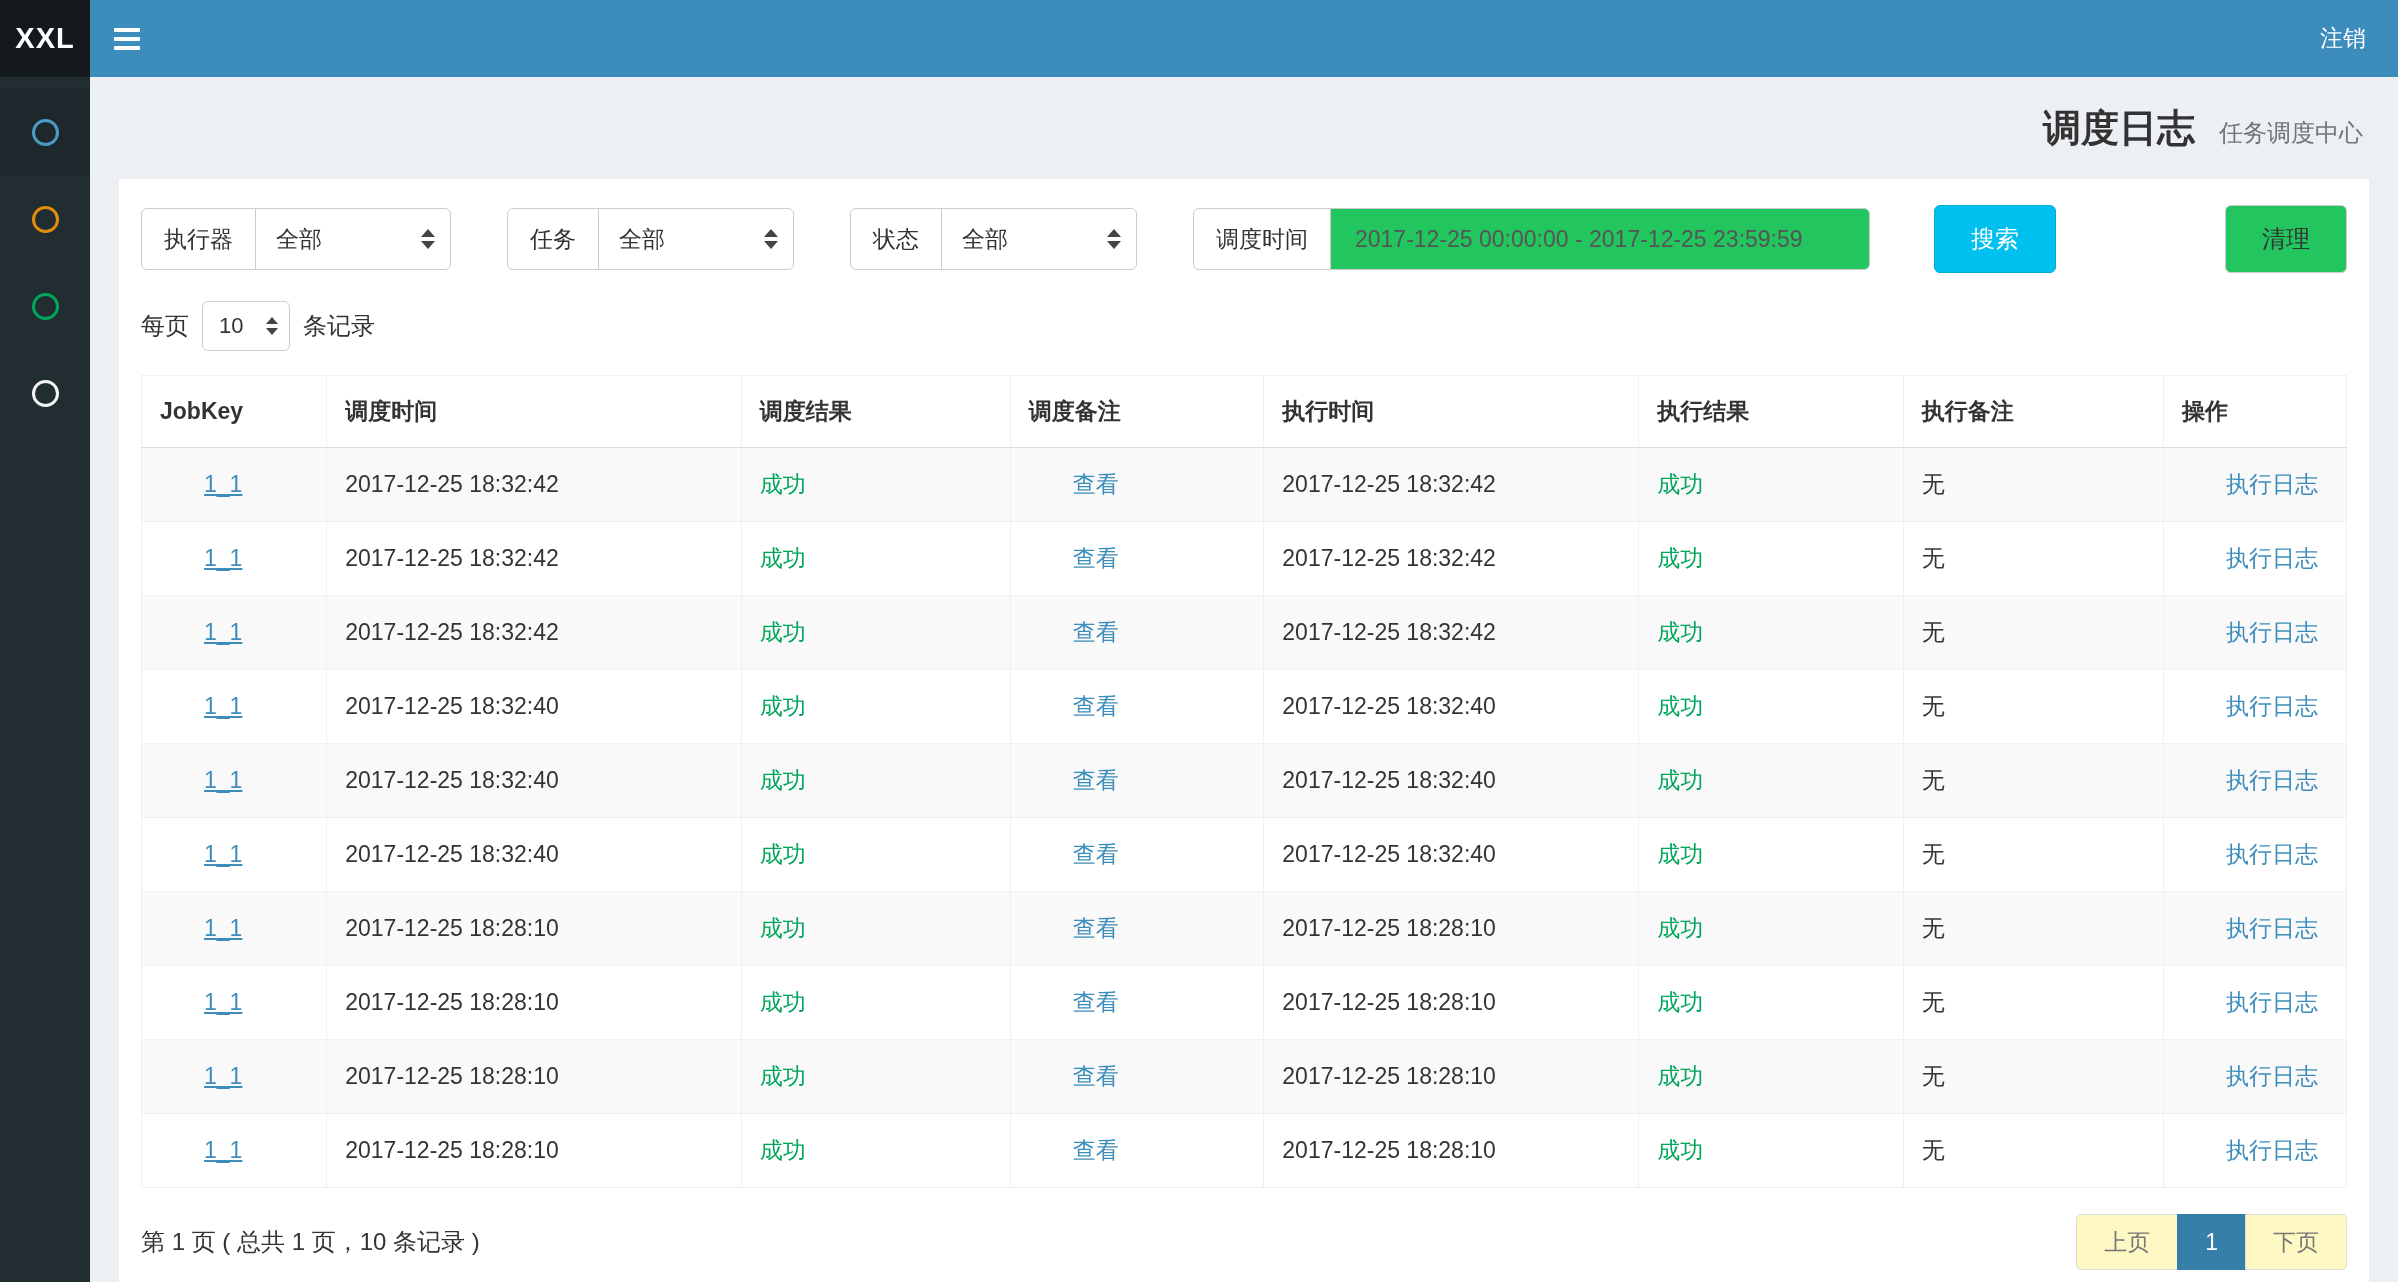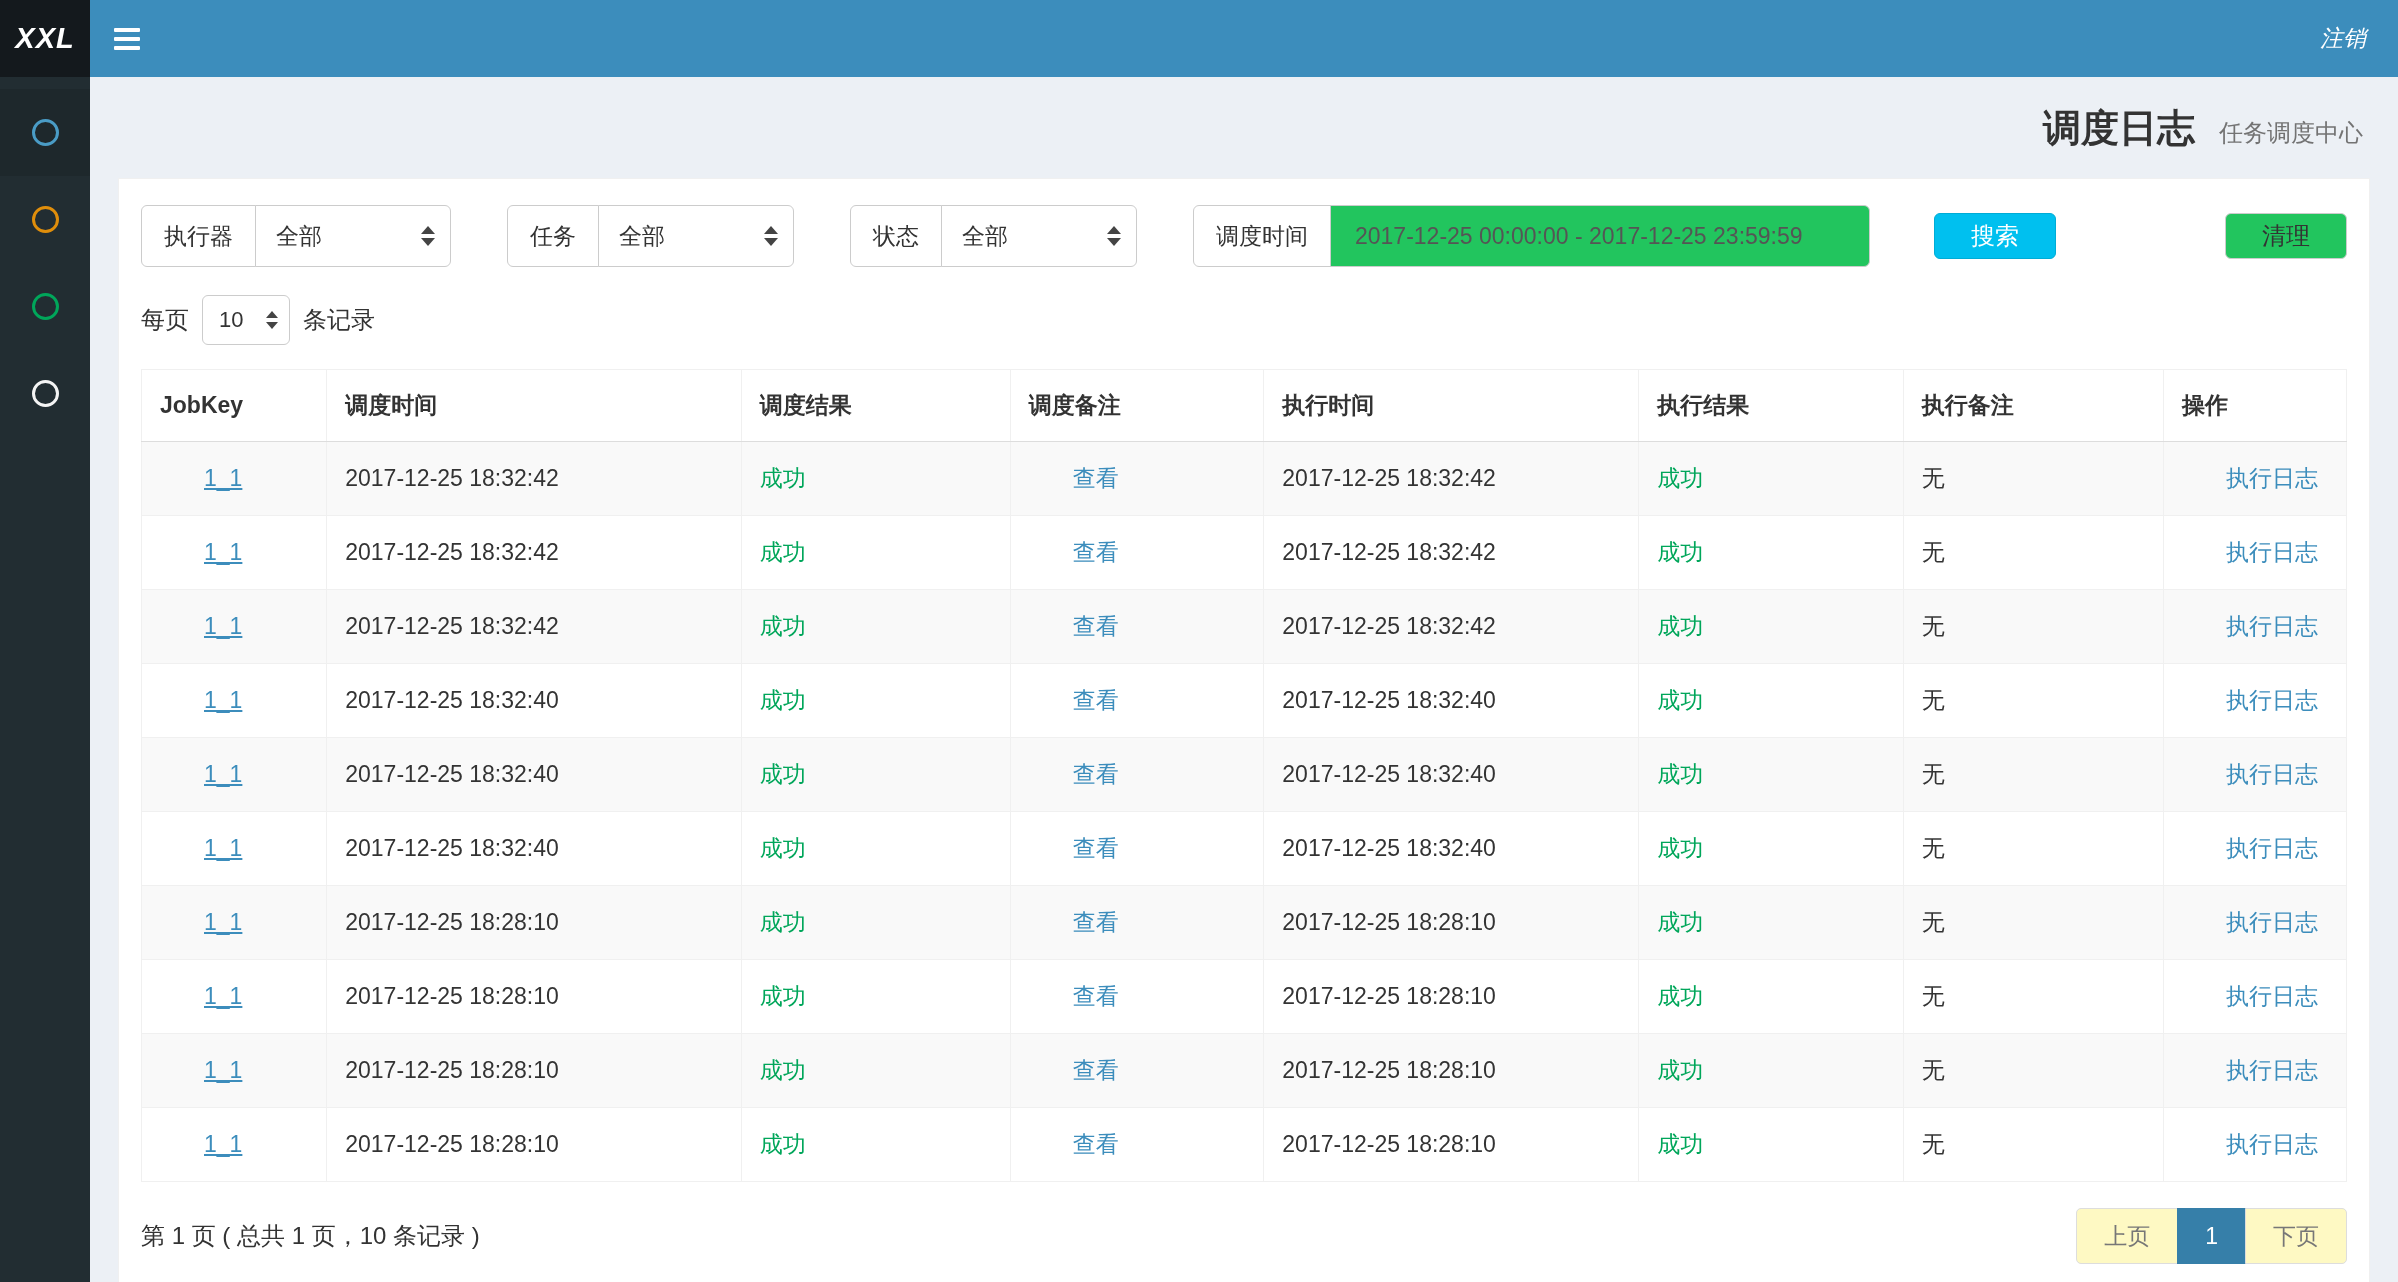--- a/index.html
+++ b/index.html
@@ -2,21 +2,21 @@
 <html><head>
 <meta charset="utf-8">
 <style>
   * { margin:0; padding:0; box-sizing:border-box; }
   html,body { width:2398px; height:1282px; overflow:hidden;
     font-family:"Liberation Sans","DejaVu Sans",sans-serif; font-size:23px; color:#333;
     background:#ecf0f5; }
 
   
   .navbar { position:fixed; top:0; left:0; right:0; height:77px; background:#3c8dbc;
-    display:flex; z-index:20;font-style:italic; }
+    display:flex; z-index:20; }
   .logo { width:90px; height:77px; background:#14191d; color:#fff; font-weight:bold;
     font-size:29px; display:flex; align-items:center; justify-content:center;
     letter-spacing:1px; cursor:pointer; }
   .nav-main { flex:1; display:flex; align-items:center; justify-content:space-between; }
   .hamburger { width:74px; height:77px; background:transparent; border:none;
     display:flex; align-items:center; justify-content:center; cursor:pointer; }
   .bars { display:flex; flex-direction:column; gap:5px; }
   .bars i { display:block; width:26px; height:4px; background:#fff; border-radius:1px; }
   .logout { color:#fff; font-size:23px; padding:0 32px; text-decoration:none; cursor:pointer; }
 
@@ -47,21 +47,21 @@
     padding:0 56px 0 20px; min-width:196px; cursor:pointer; }
   .sel-arrows { position:absolute; right:15px; top:50%; transform:translateY(-50%);
     display:flex; flex-direction:column; gap:4px; }
   .sel-arrows i { width:0; height:0; border-left:7px solid transparent; border-right:7px solid transparent; }
   .sel-arrows i.up { border-bottom:8px solid #444; }
   .sel-arrows i.down { border-top:8px solid #444; }
   .time-input { display:flex; align-items:center; background:#22c55e; border:1px solid #ccc;
     margin-left:-1px; border-radius:0 6px 6px 0; padding:0 24px; width:540px;
     color:#555; white-space:nowrap; cursor:pointer; }
   .input-group.time { margin-right:0; }
-  .btn { height:46px; border-radius:6px; font-size:24px; padding:0 36px; cursor:pointer;
+  .btn { height:68px; border-radius:6px; font-size:24px; padding:0 36px; cursor:pointer;
     border:1px solid transparent; font-family:Liberation Serif, serif; }
   .btn-search { background:#00c0ef; border-color:#00acd6; color:#fff; margin-left:64px; }
   .btn-clear { background:#22c55e; border-color:#ccc; color:#333; margin-left:auto; }
 
   
   .length-row { display:flex; align-items:center; gap:13px; margin:28px 0 24px 0; font-size:24px; }
   .length-select { position:relative; height:50px; min-width:88px; border:1px solid #ccc;
     border-radius:6px; background:#fff; display:flex; align-items:center;
     padding:0 42px 0 16px; cursor:pointer; font-size:22px; }
   .length-select .sel-arrows { right:11px; }

